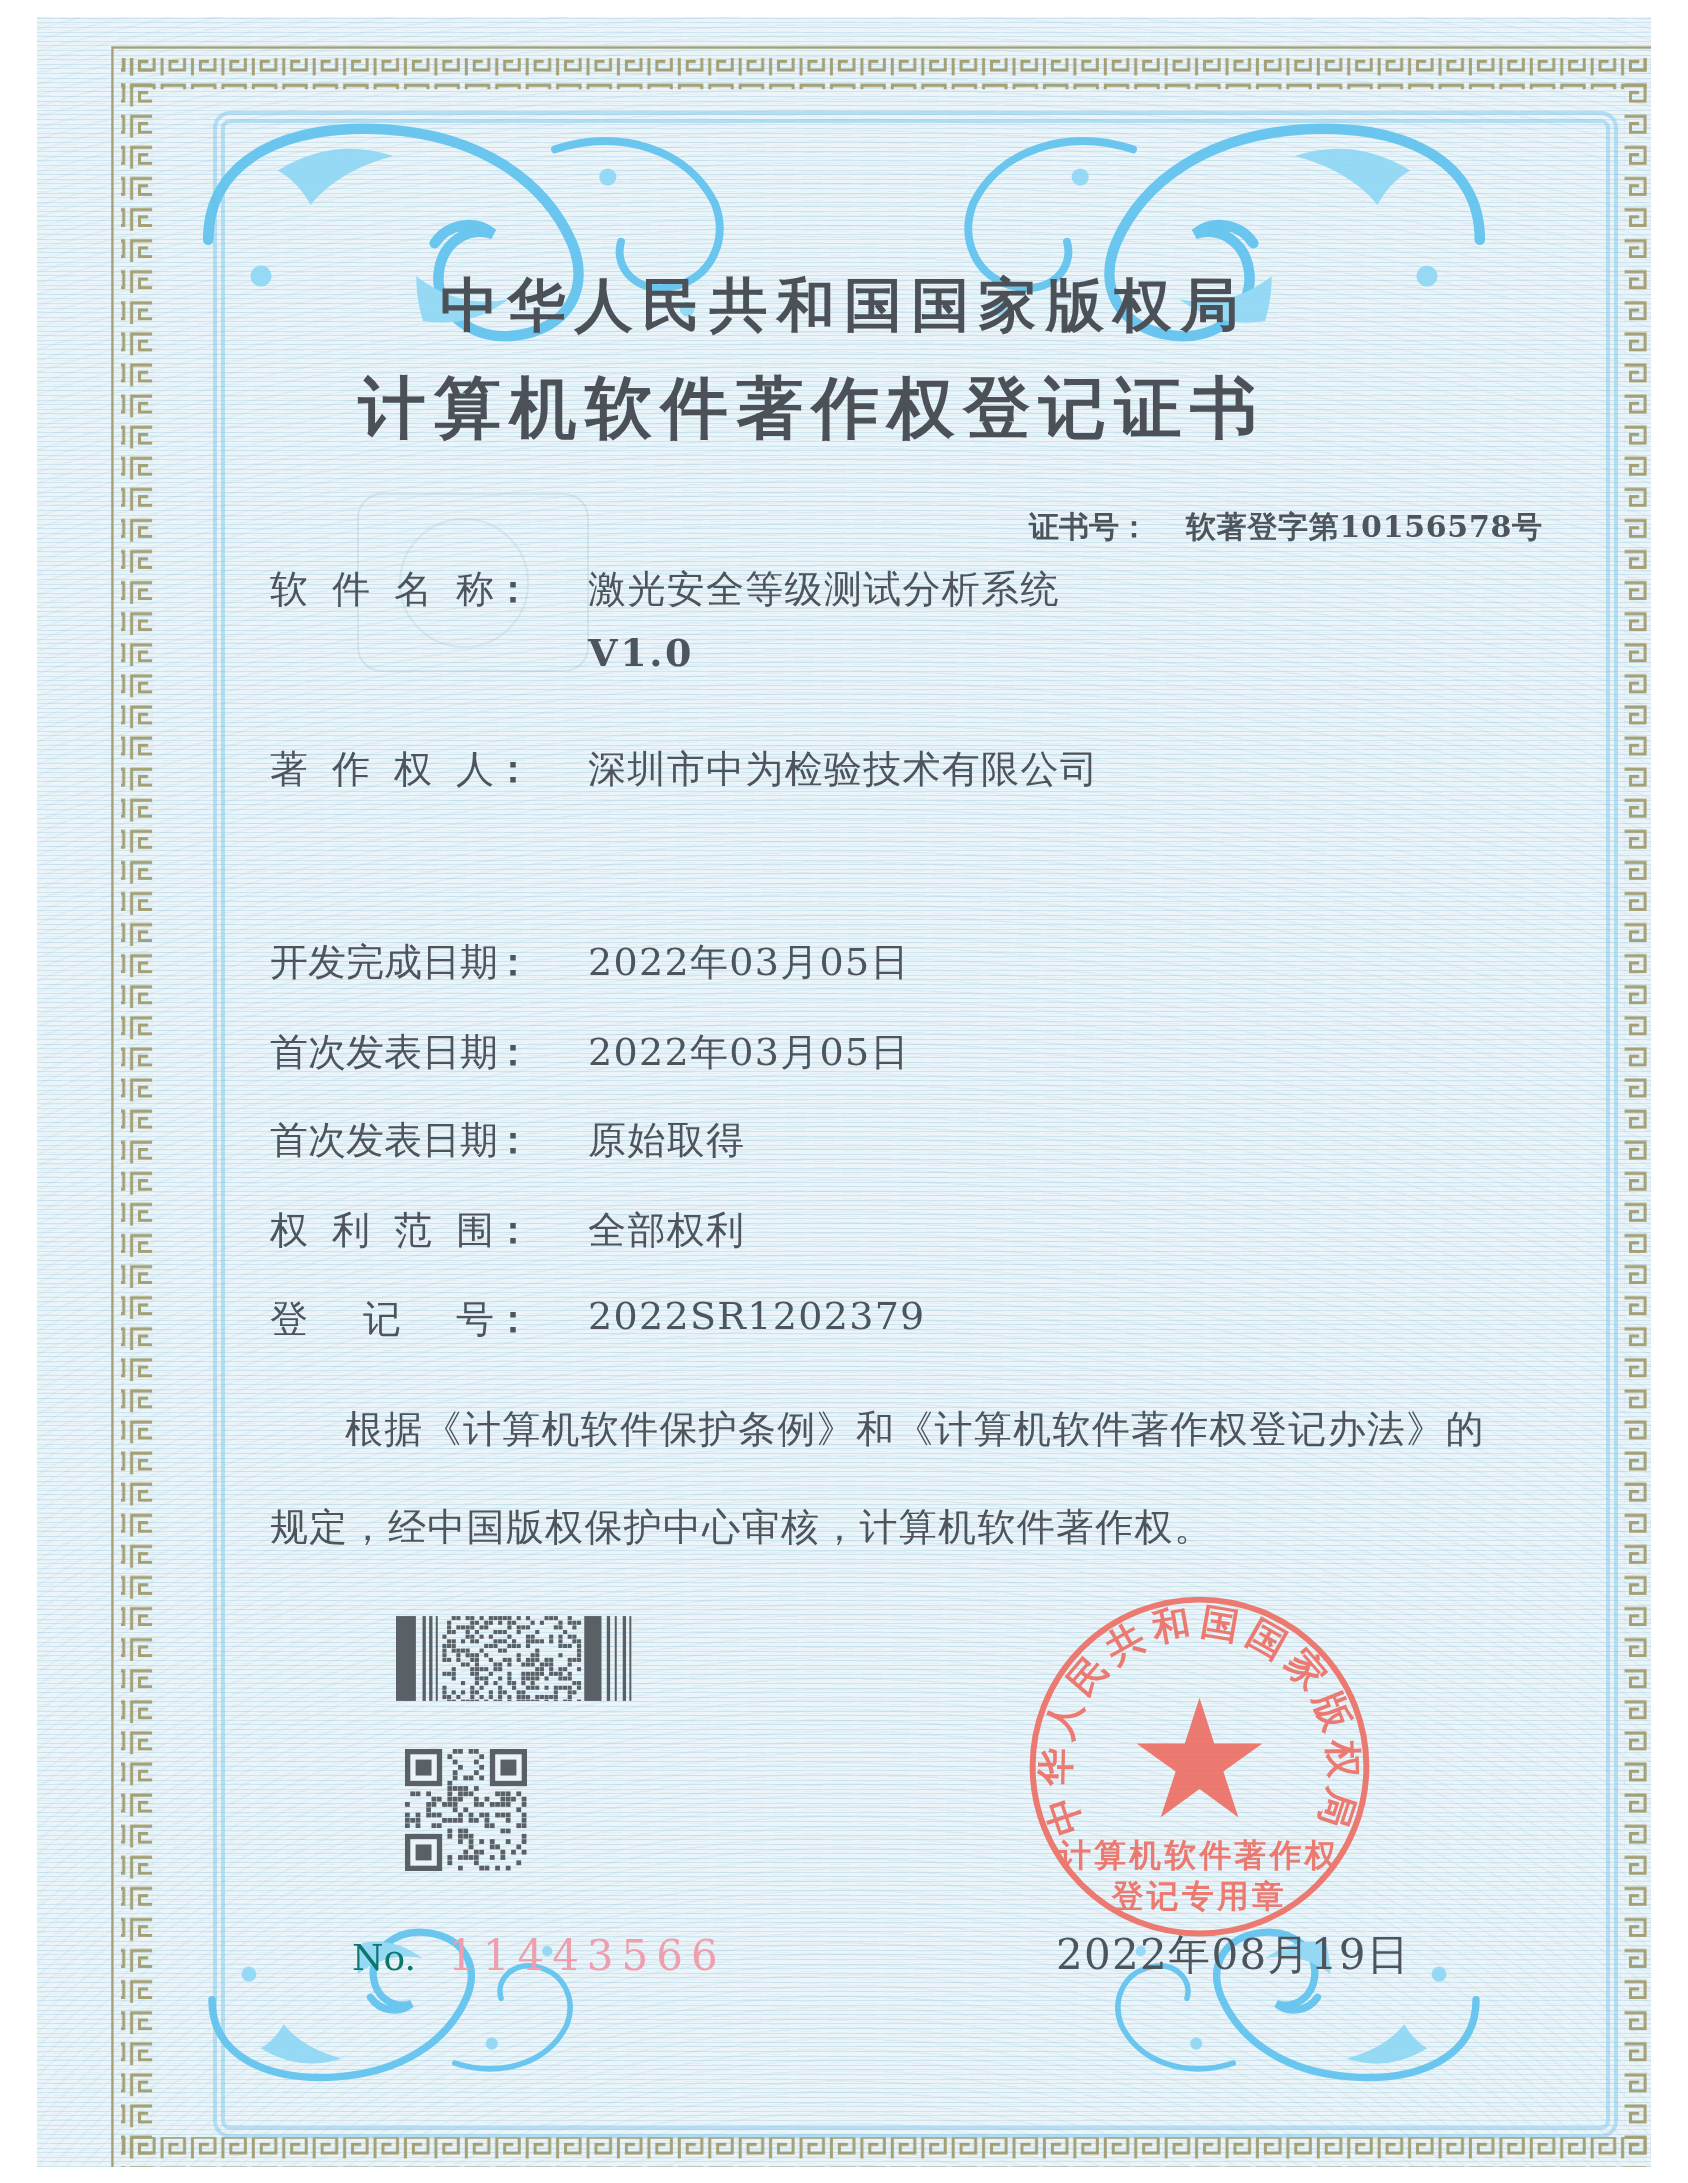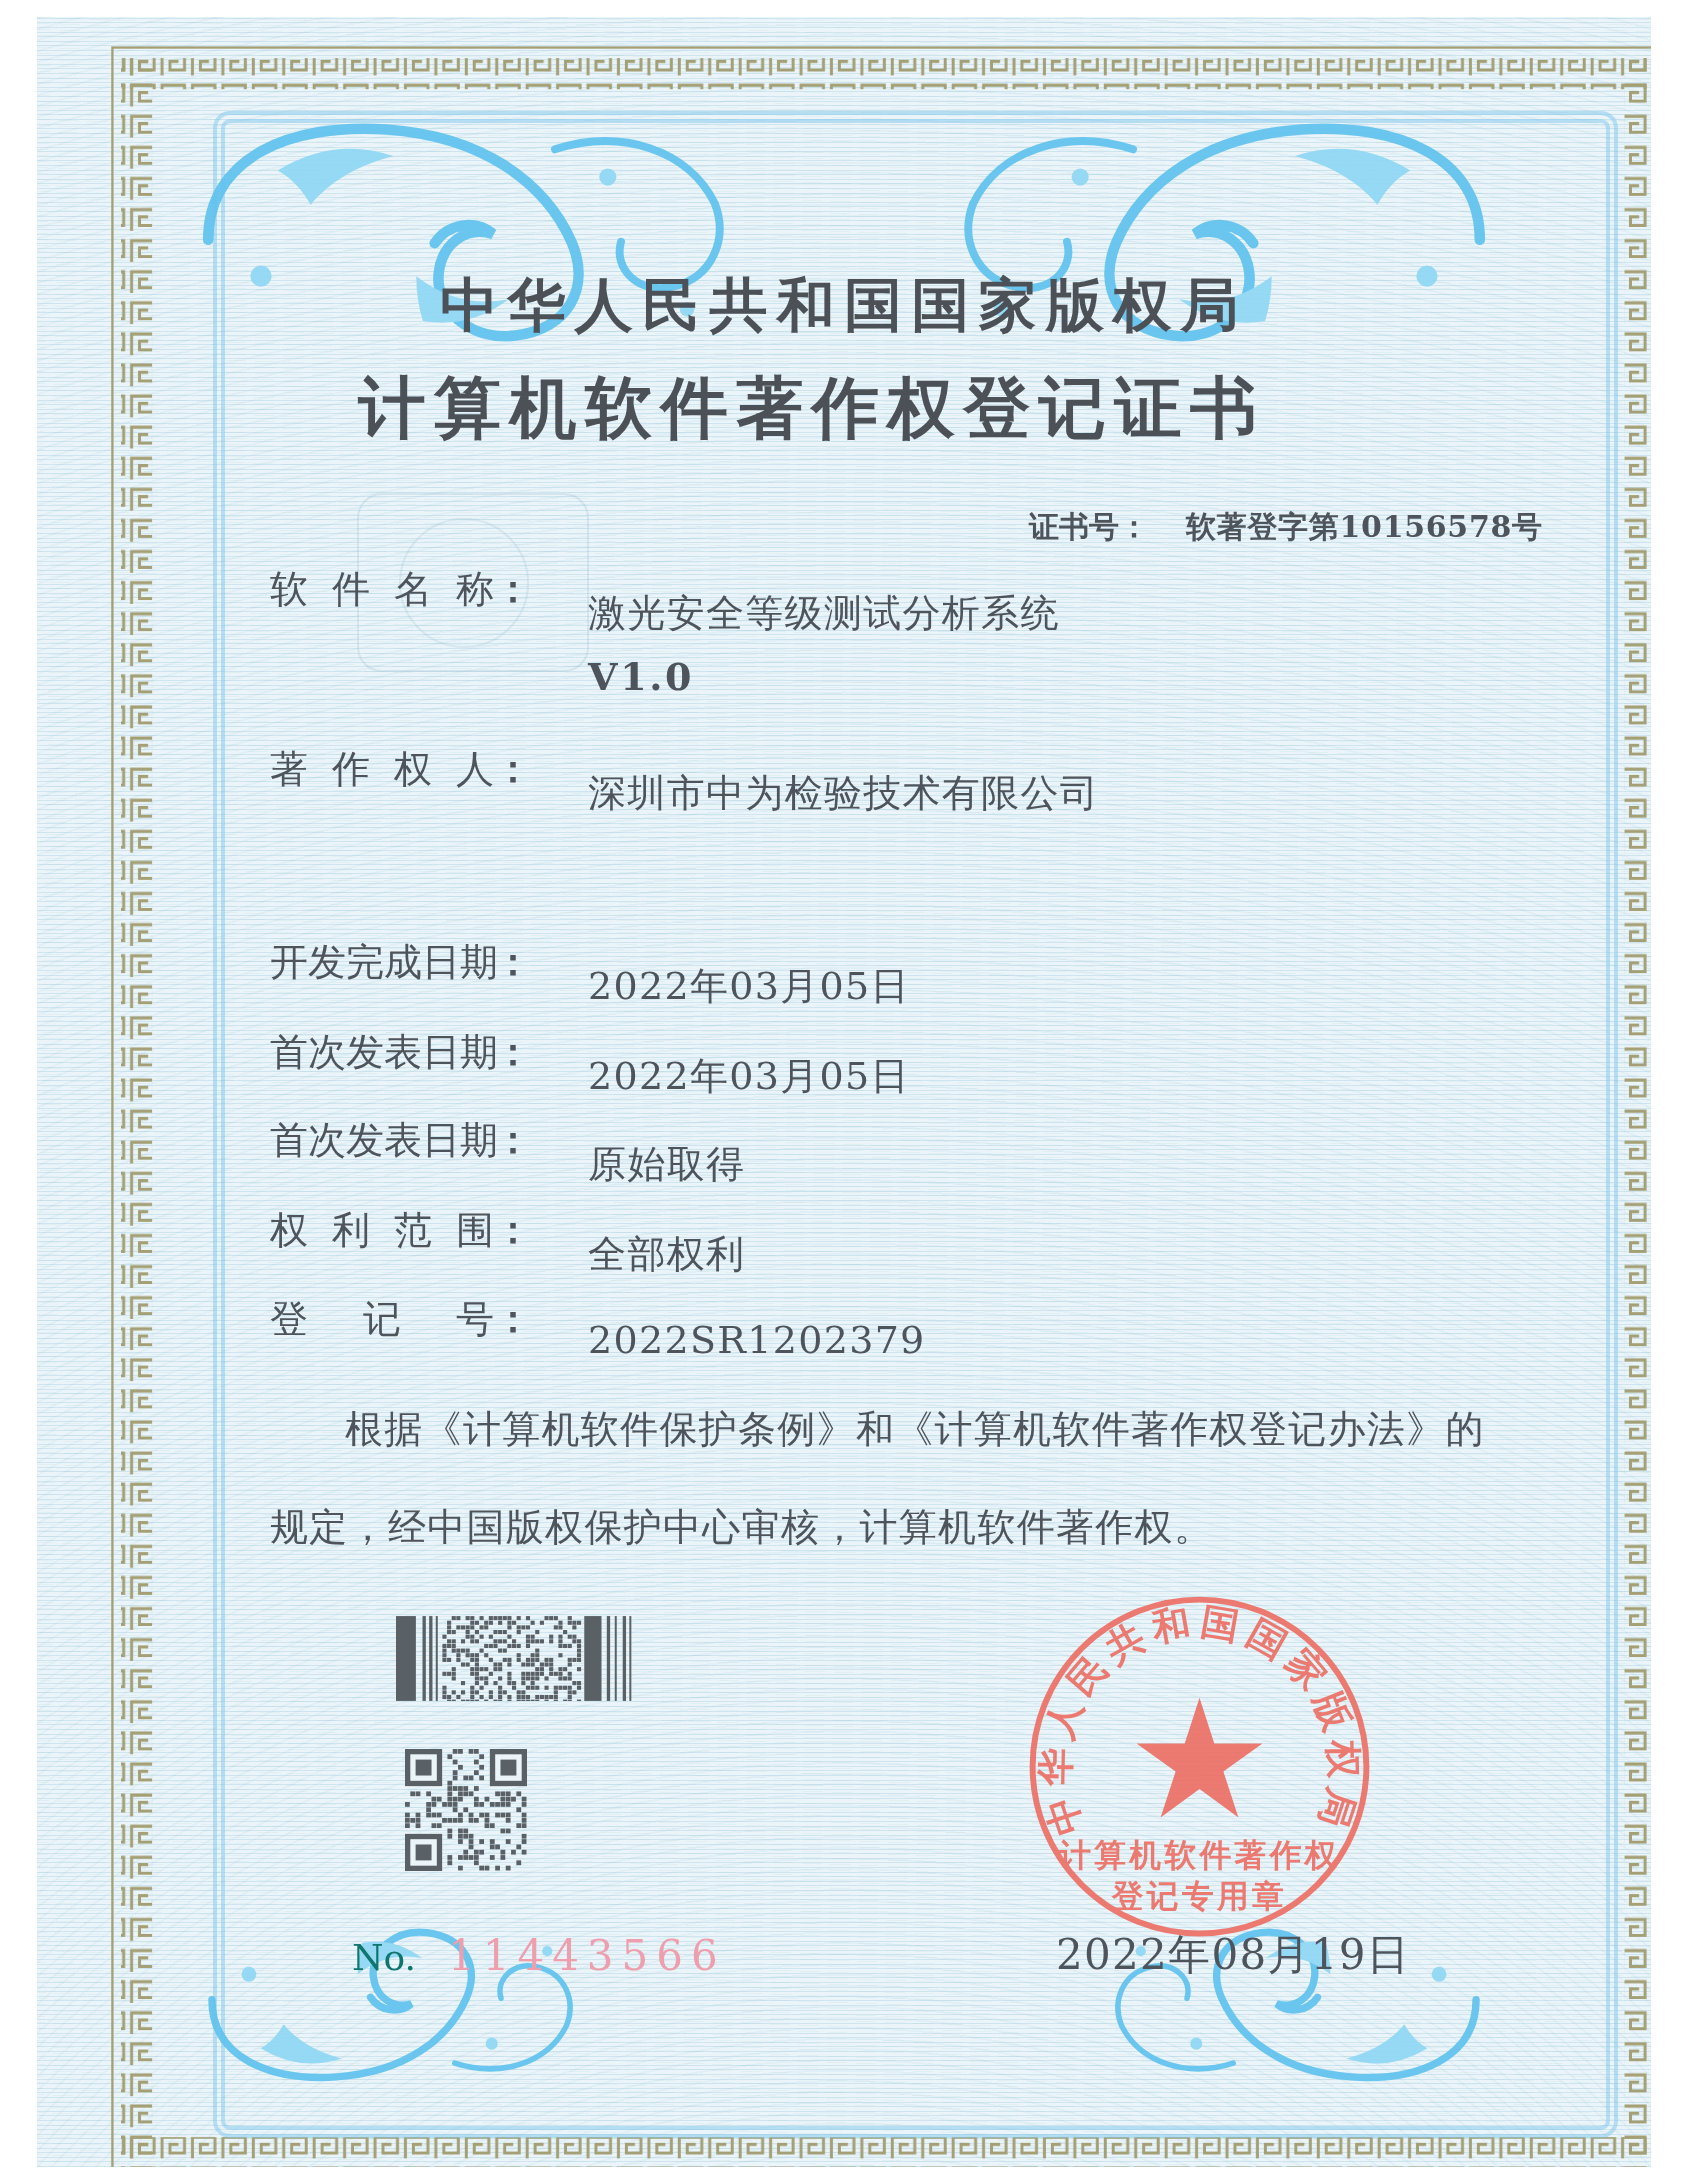--- a/index.html
+++ b/index.html
@@ -53,21 +53,21 @@
   }
   .cert-no-line .v{margin-left:37px;letter-spacing:0.7px;}
   .field{
     position:absolute;left:270px;white-space:nowrap;color:#4e545b;font-size:38px;
   }
   .field .lbl{
     display:inline-block;width:224px;font-weight:normal;
     text-align:justify;text-align-last:justify;vertical-align:top;
   }
   .field .colon{font-weight:bold;display:inline-block;vertical-align:top;}
-  .field .val{display:inline-block;margin-left:44px;letter-spacing:1.3px;vertical-align:top;margin-top:24px;}
+  .field .val{display:inline-block;margin-left:44px;letter-spacing:1.3px;vertical-align:top;}
   .field .val .v2{display:block;margin-top:14.6px;letter-spacing:2.6px;font-weight:bold;}
   .f0{top:564px;} .f1{top:744px;} .f2{top:937px;} .f3{top:1027px;}
   .f4{top:1115px;} .f5{top:1205px;} .f6{top:1294px;}
   .para{
     position:absolute;left:270px;width:1244px;color:#4e545b;font-size:38px;
     letter-spacing:1.3px;white-space:nowrap;
   }
   .para.l1{top:1404px;padding-left:75px;}
   .para.l2{top:1502px;}
   .no-line{position:absolute;left:352px;top:1931px;white-space:nowrap;}

